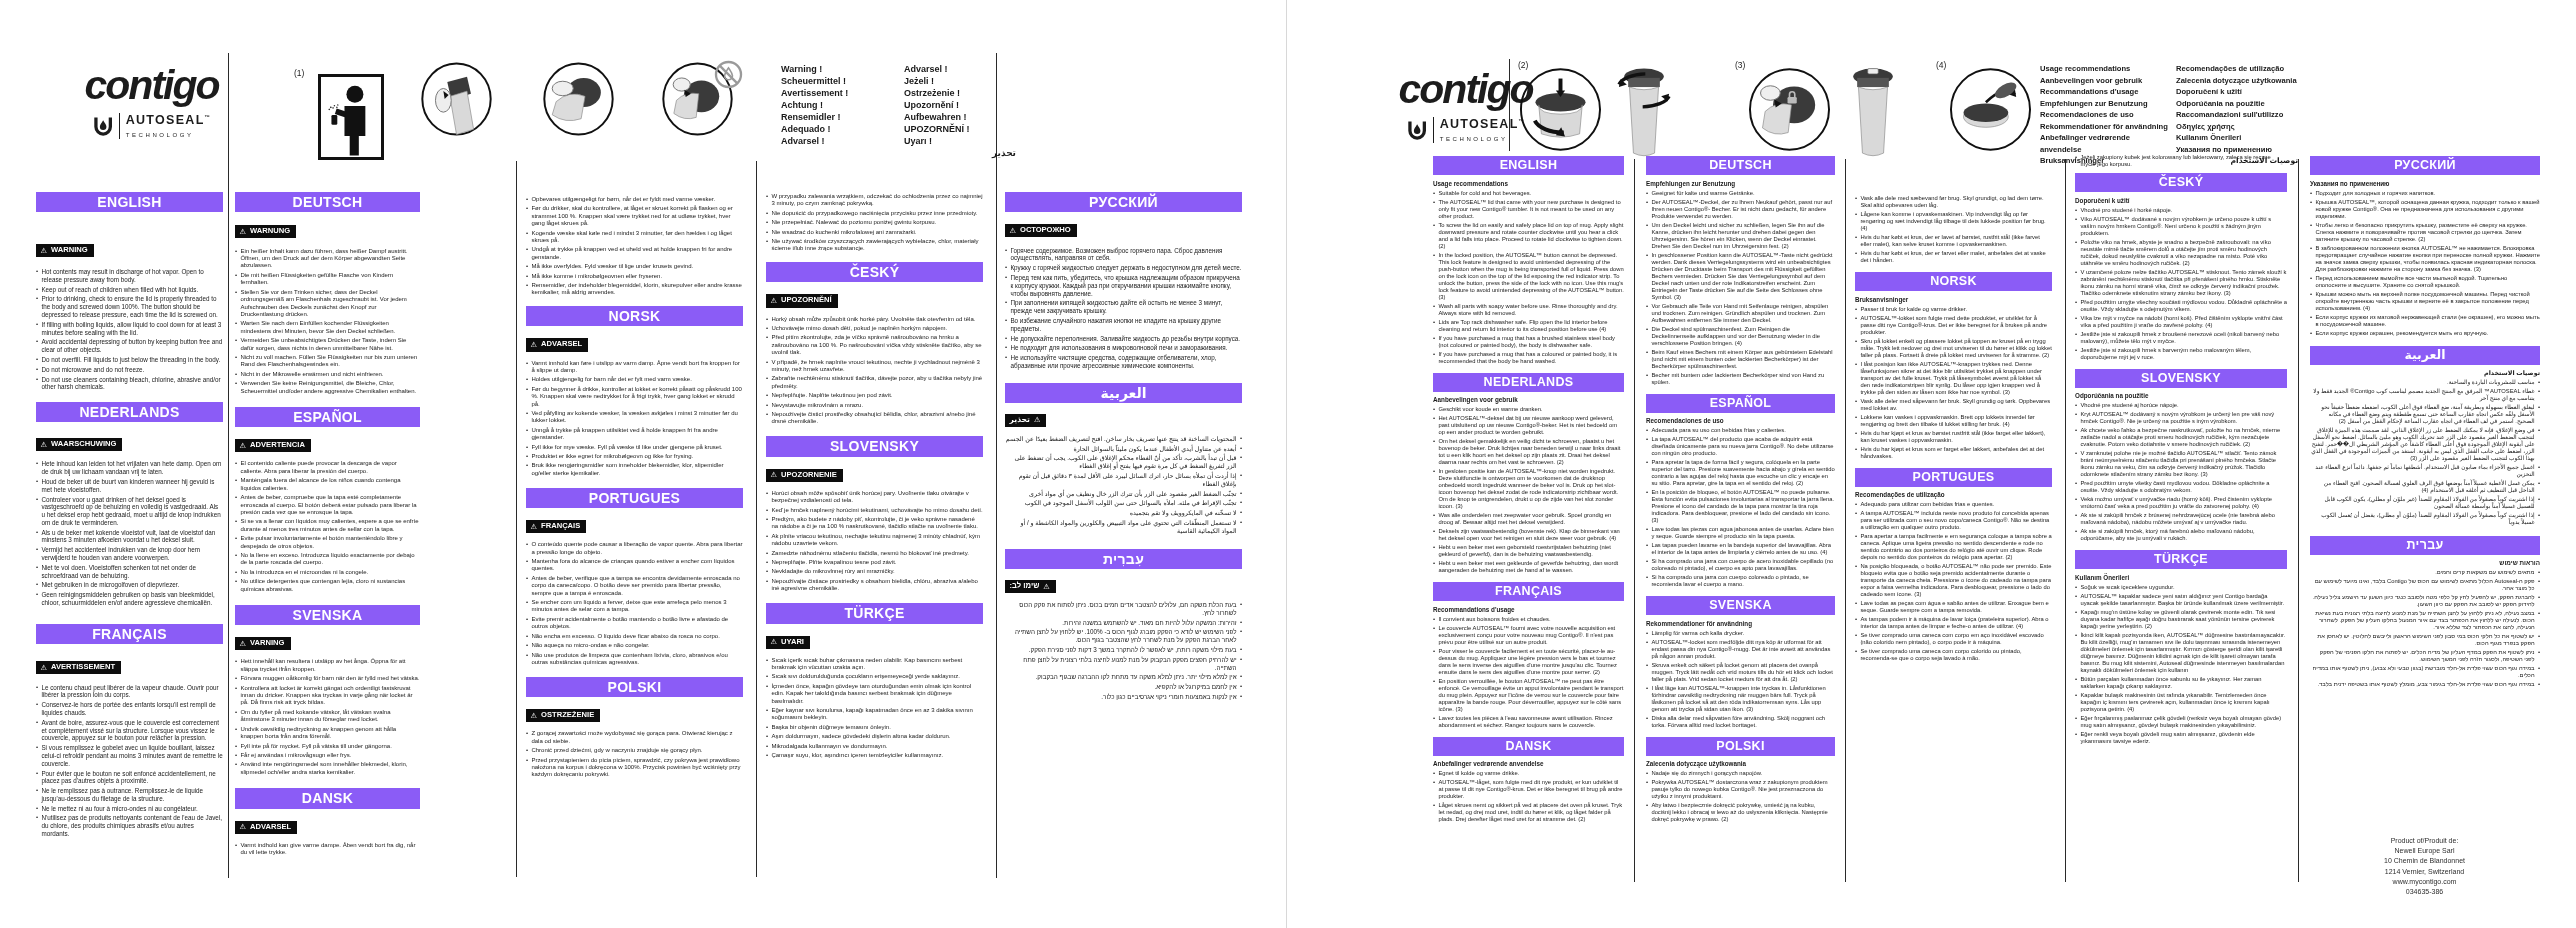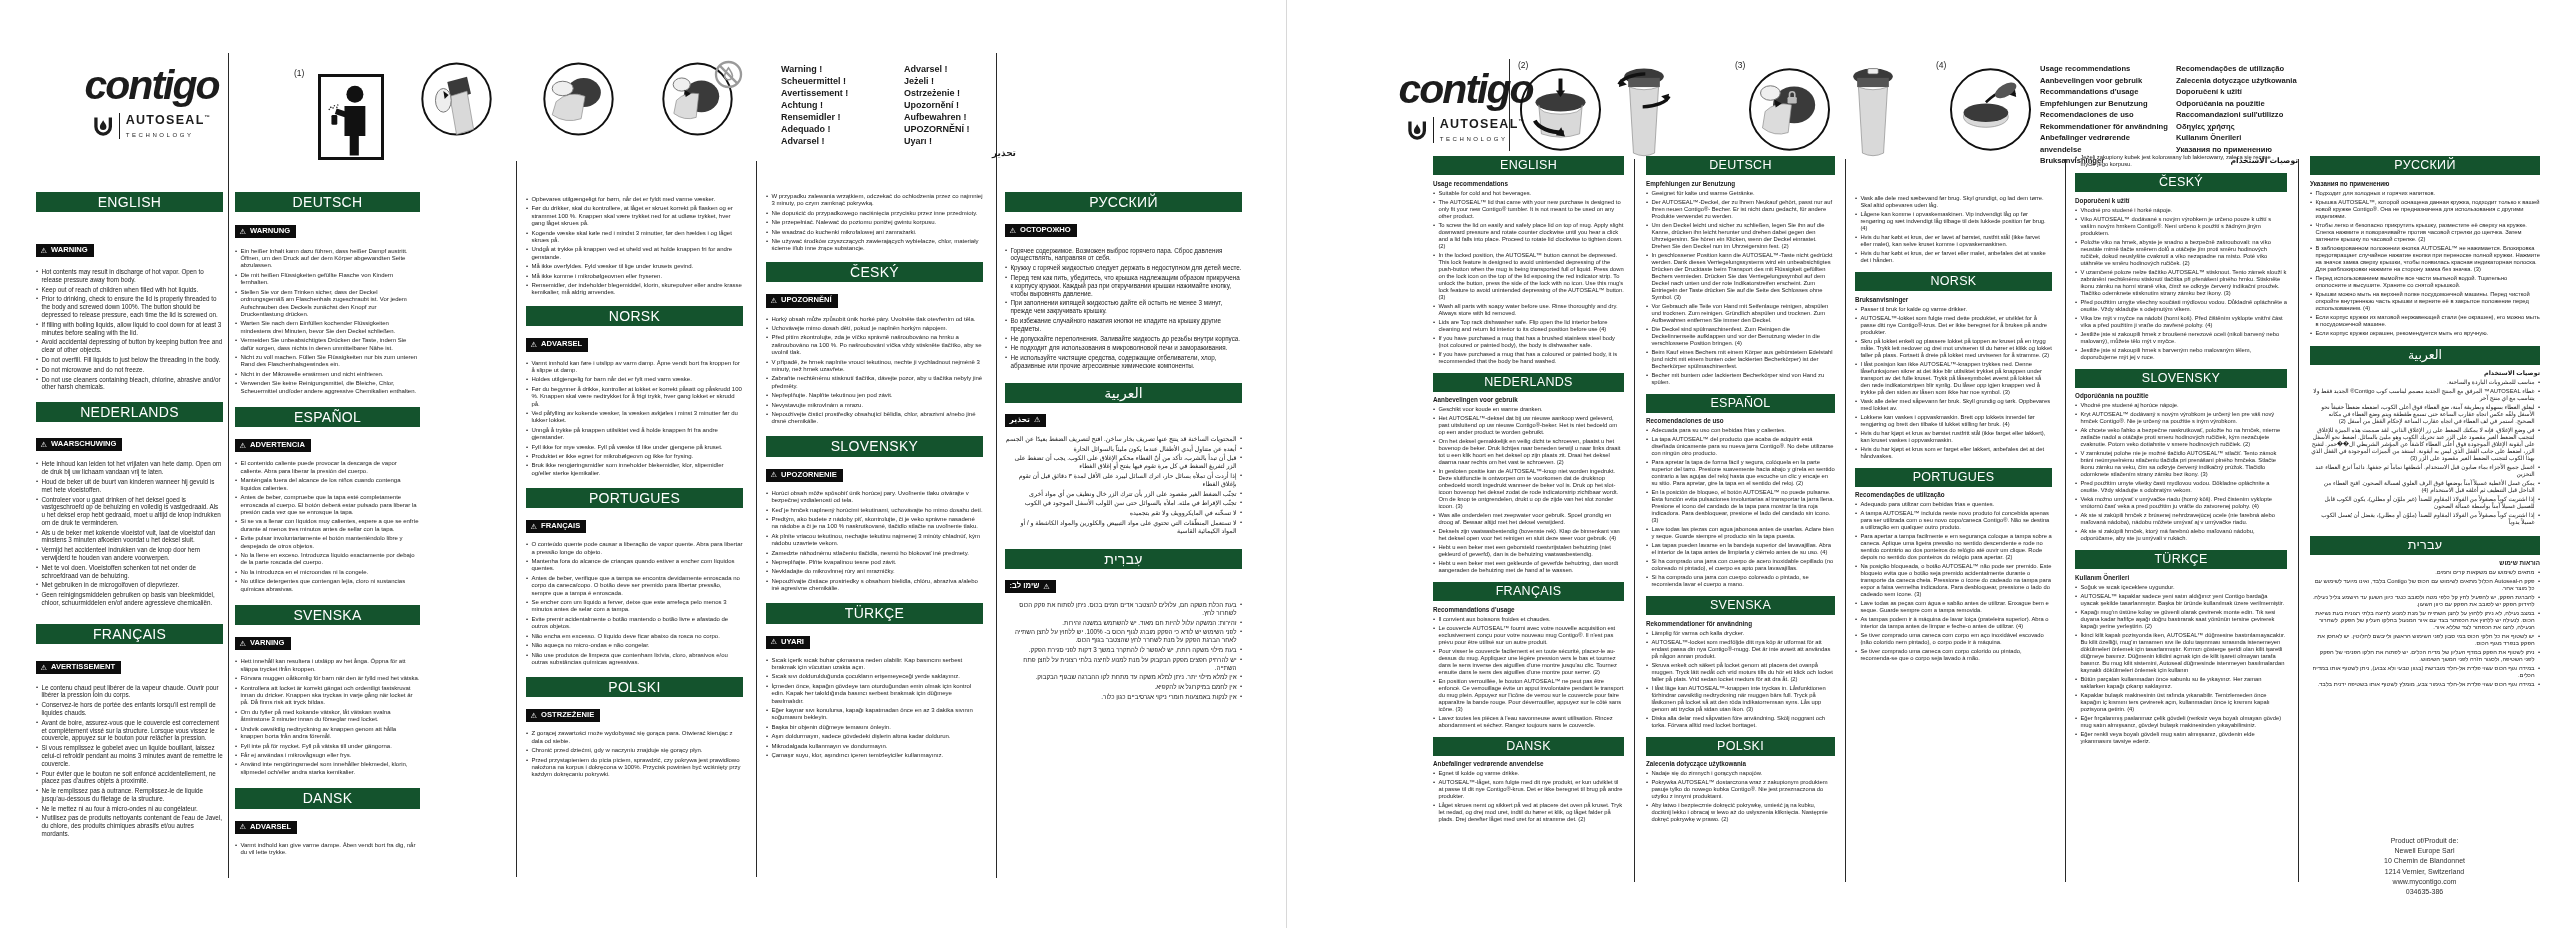--- a/index.html
+++ b/index.html
@@ -1,21 +1,21 @@
 <!DOCTYPE html>
 <html style="font-size:10.5px"><head>
 <meta charset="utf-8">
 <style>
   html,body{margin:0;padding:0;background:#e9e9e9;}
   #canvas{position:relative;width:2576px;height:929px;background:#ffffff;overflow:hidden;
     font-family:"Liberation Sans","DejaVu Sans",sans-serif;color:#1a1a1a;}
   .fold{position:absolute;top:0;left:1286px;width:1.3px;height:929px;background:#d8d8d8;}
   .vsep{position:absolute;width:1.3px;background:#2a2a2a;}
   .col{position:absolute;top:0;}
-  .sec-h{background:#14532d;color:#ffffff;font-weight:normal;text-align:center;
+  .sec-h{background:#8b5cf6;color:#ffffff;font-weight:bold;text-align:center;
     font-size:14px;line-height:20px;height:20.4px;letter-spacing:0.3px;}
   .small .sec-h{font-size:12.5px;line-height:18.4px;height:19px;}
   .badge{display:inline-flex;align-items:center;gap:4px;background:#0d0d0d;color:#fff;
     font-weight:bold;font-size:7.6px;line-height:8.5px;padding:2px 6px 2.6px 4.6px;}
   .badge .tri{font-size:7.2px;line-height:7.2px;}
   .badge.rtl{direction:rtl;}
   .blk-title{font-weight:bold;font-size:7px;line-height:8px;}
   .bullets{font-size:6.3px;line-height:7.8px;}
   .mid .bullets{font-size:6px;line-height:7.4px;}
   .small .bullets{font-size:5.8px;line-height:7px;}

